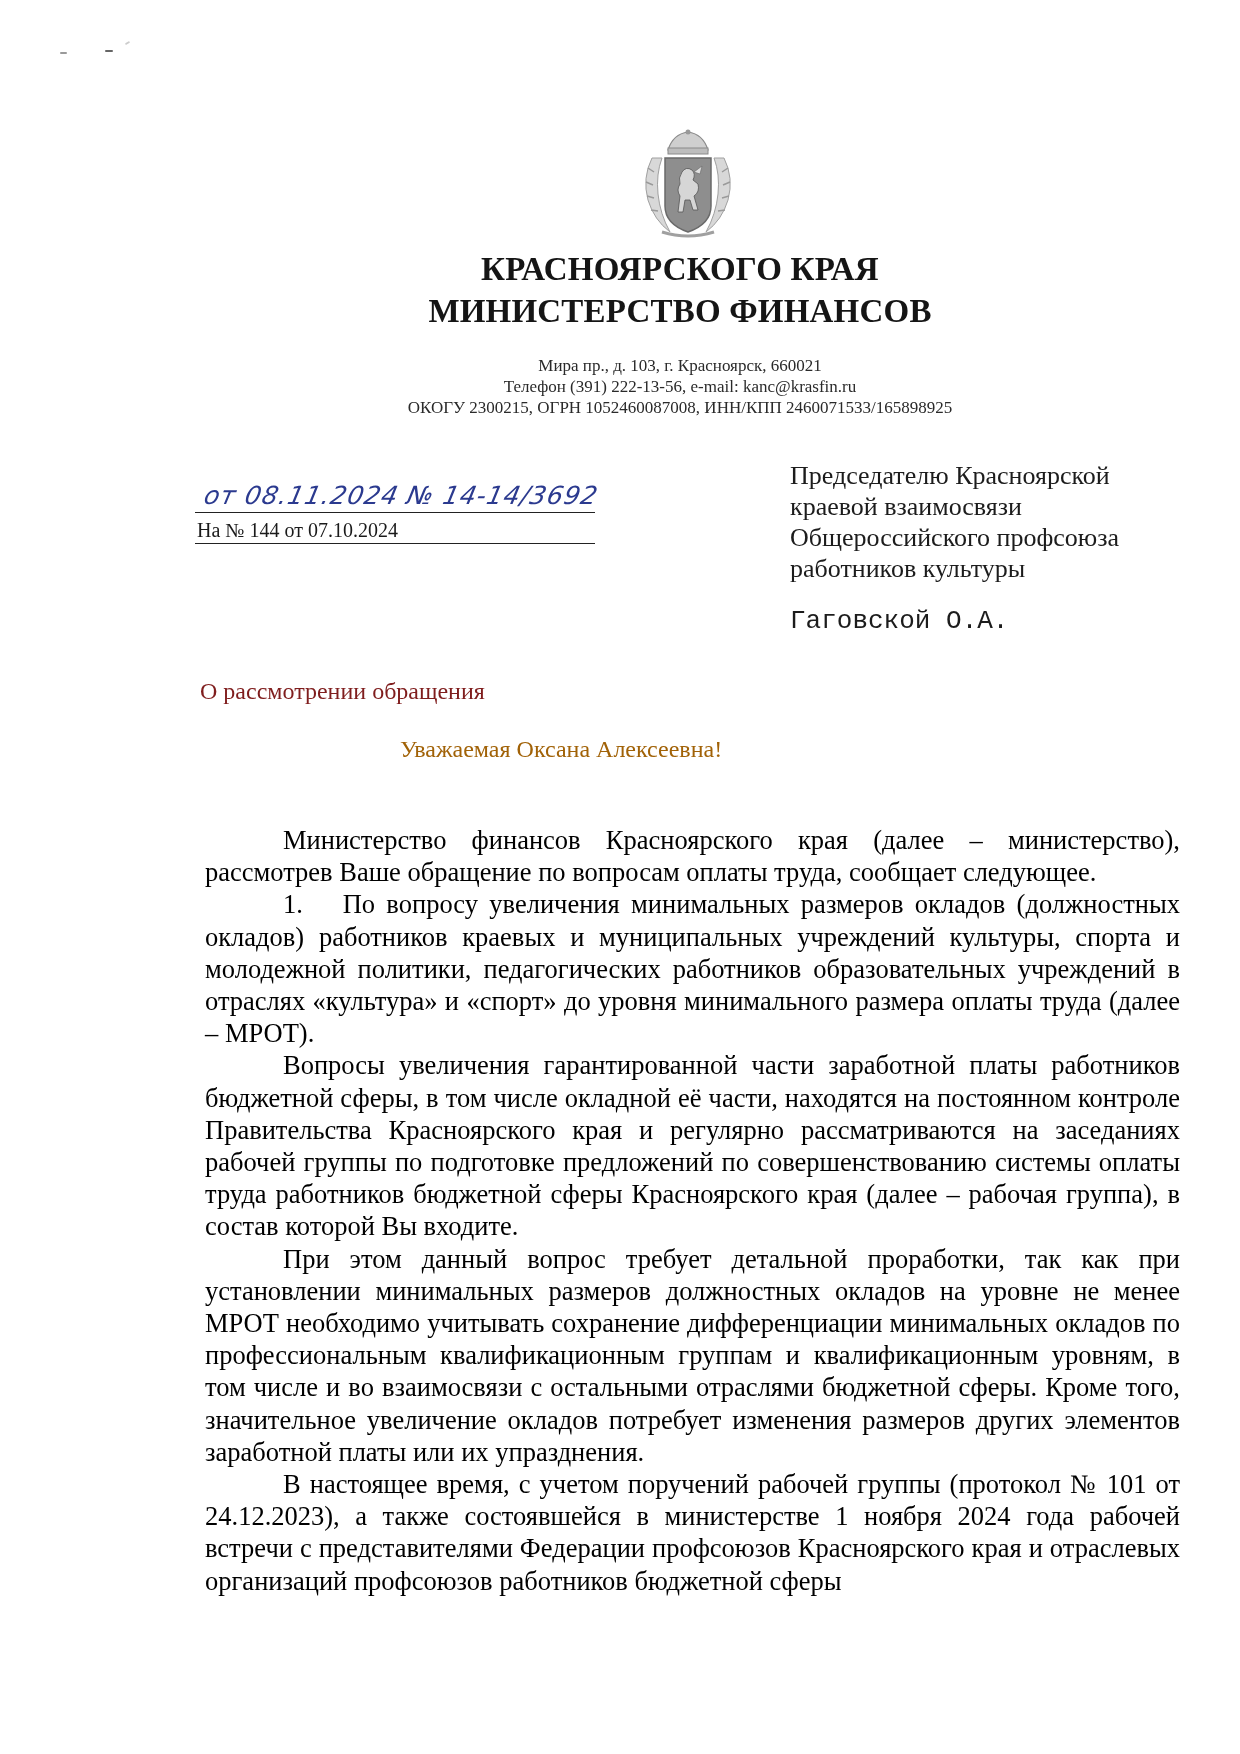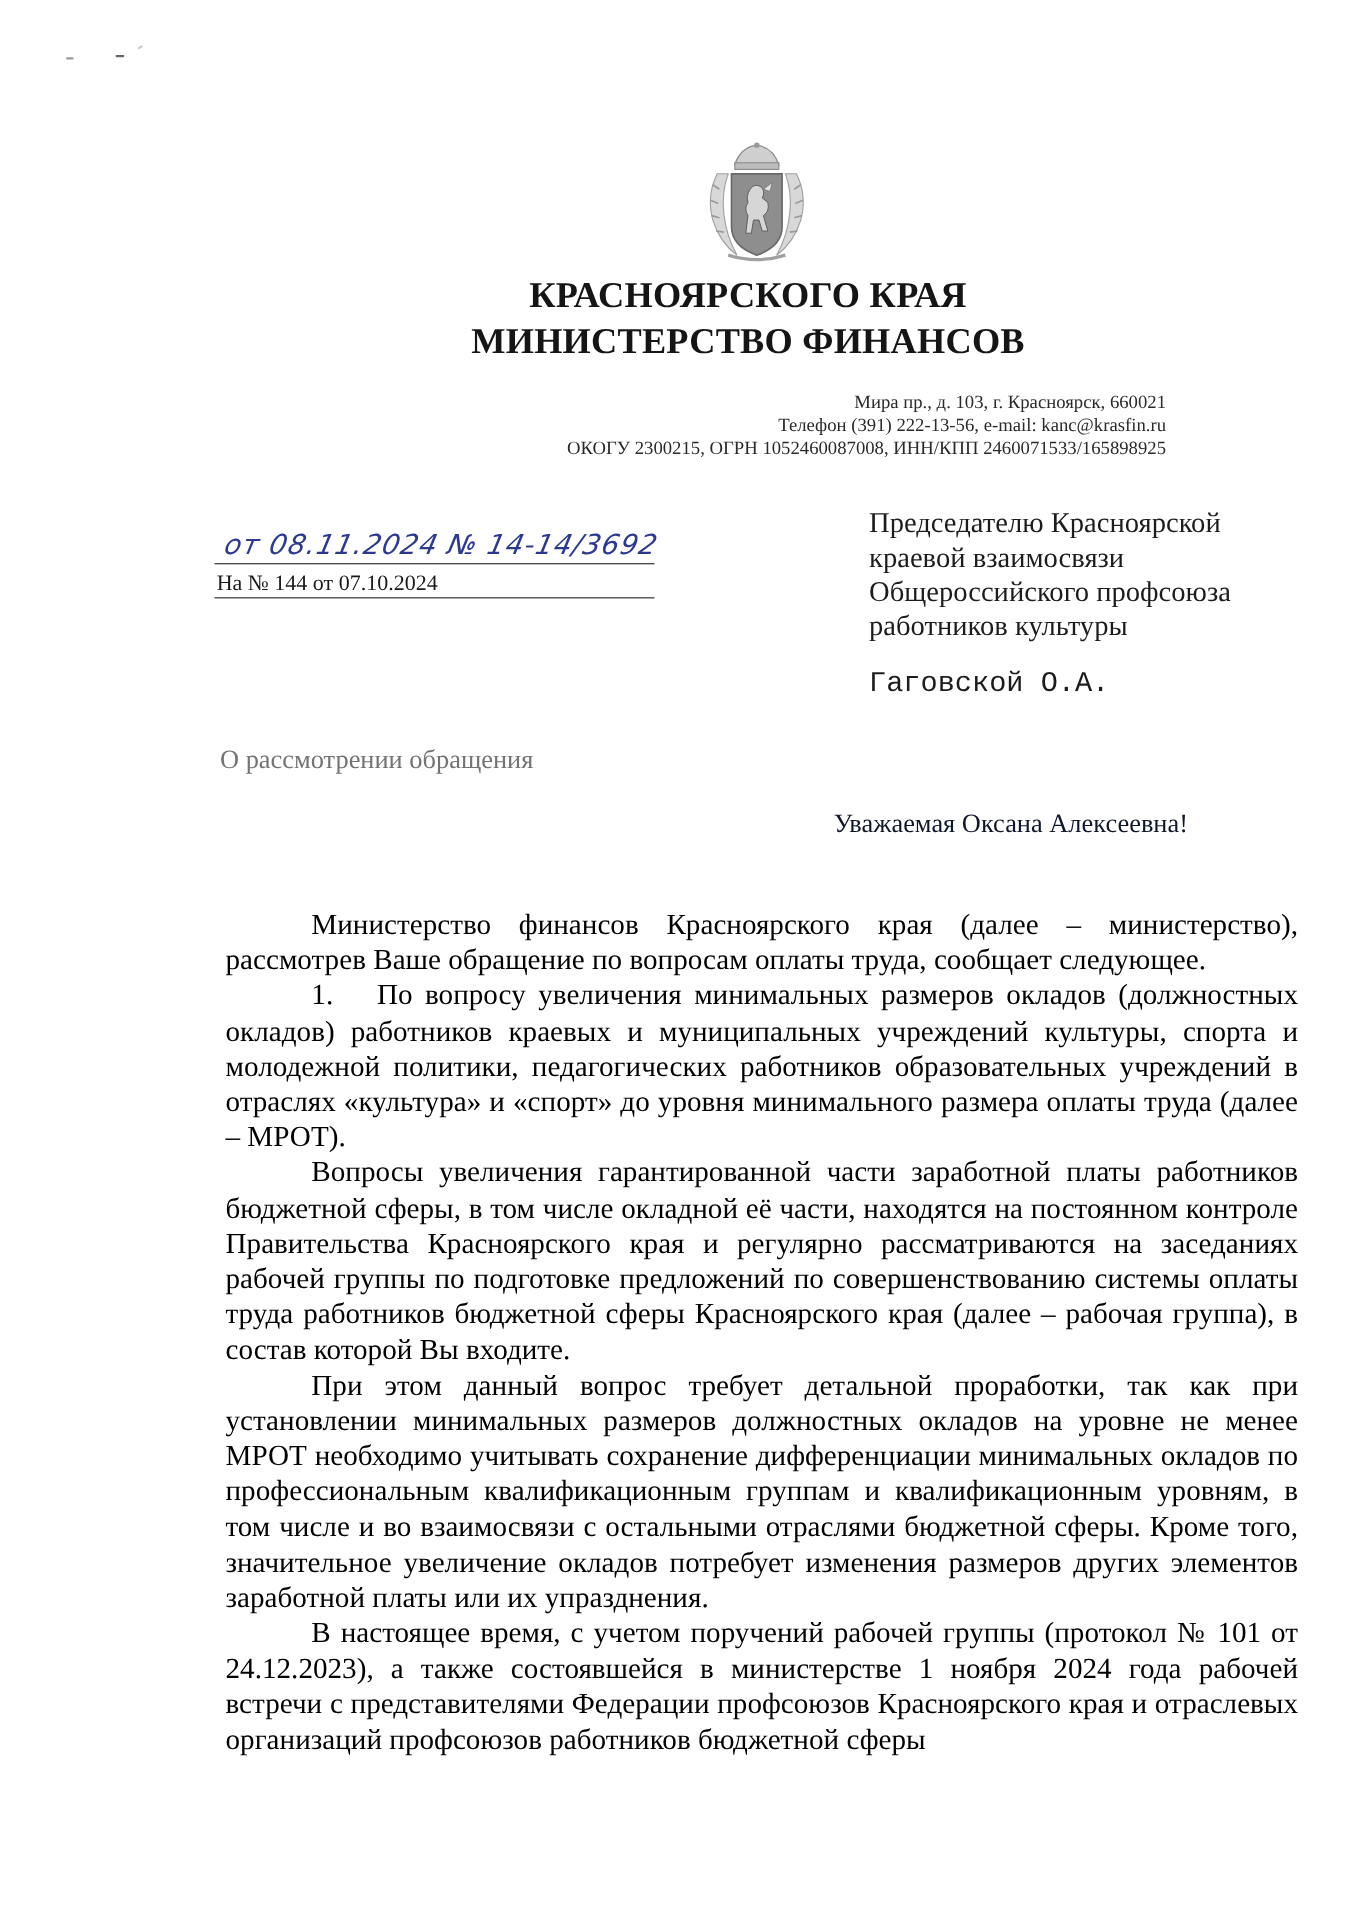--- a/index.html
+++ b/index.html
@@ -46,21 +46,21 @@
       font-size: 33px;
       line-height: 42px;
       letter-spacing: 0.2px;
       color: #151515;
     }
     .header-contacts {
       position: absolute;
       left: 300px;
       width: 760px;
       top: 355px;
-      text-align: right;
+      text-align: center;
       font-size: 17px;
       line-height: 21px;
       color: #2a2a2a;
     }
     .reg-block {
       position: absolute;
       left: 195px;
       top: 480px;
       width: 400px;
     }
@@ -99,30 +99,30 @@
     }
     .addressee .name {
       margin-top: 22px;
       font-family: Liberation Mono, monospace;
     }
     .subject {
       position: absolute;
       left: 200px;
       top: 678px;
       font-size: 24px;
-      color: #737373;
+      color: #7f1d1d;
     }
     .greeting {
       position: absolute;
       left: 400px;
       width: 680px;
       top: 736px;
-      text-align: right;
+      text-align: left;
       font-size: 24px;
-      color: #0f172a;
+      color: #a16207;
     }
     .body-text {
       position: absolute;
       left: 205px;
       width: 975px;
       top: 824px;
       font-size: 26.5px;
       line-height: 32.2px;
       color: #000000;
     }

